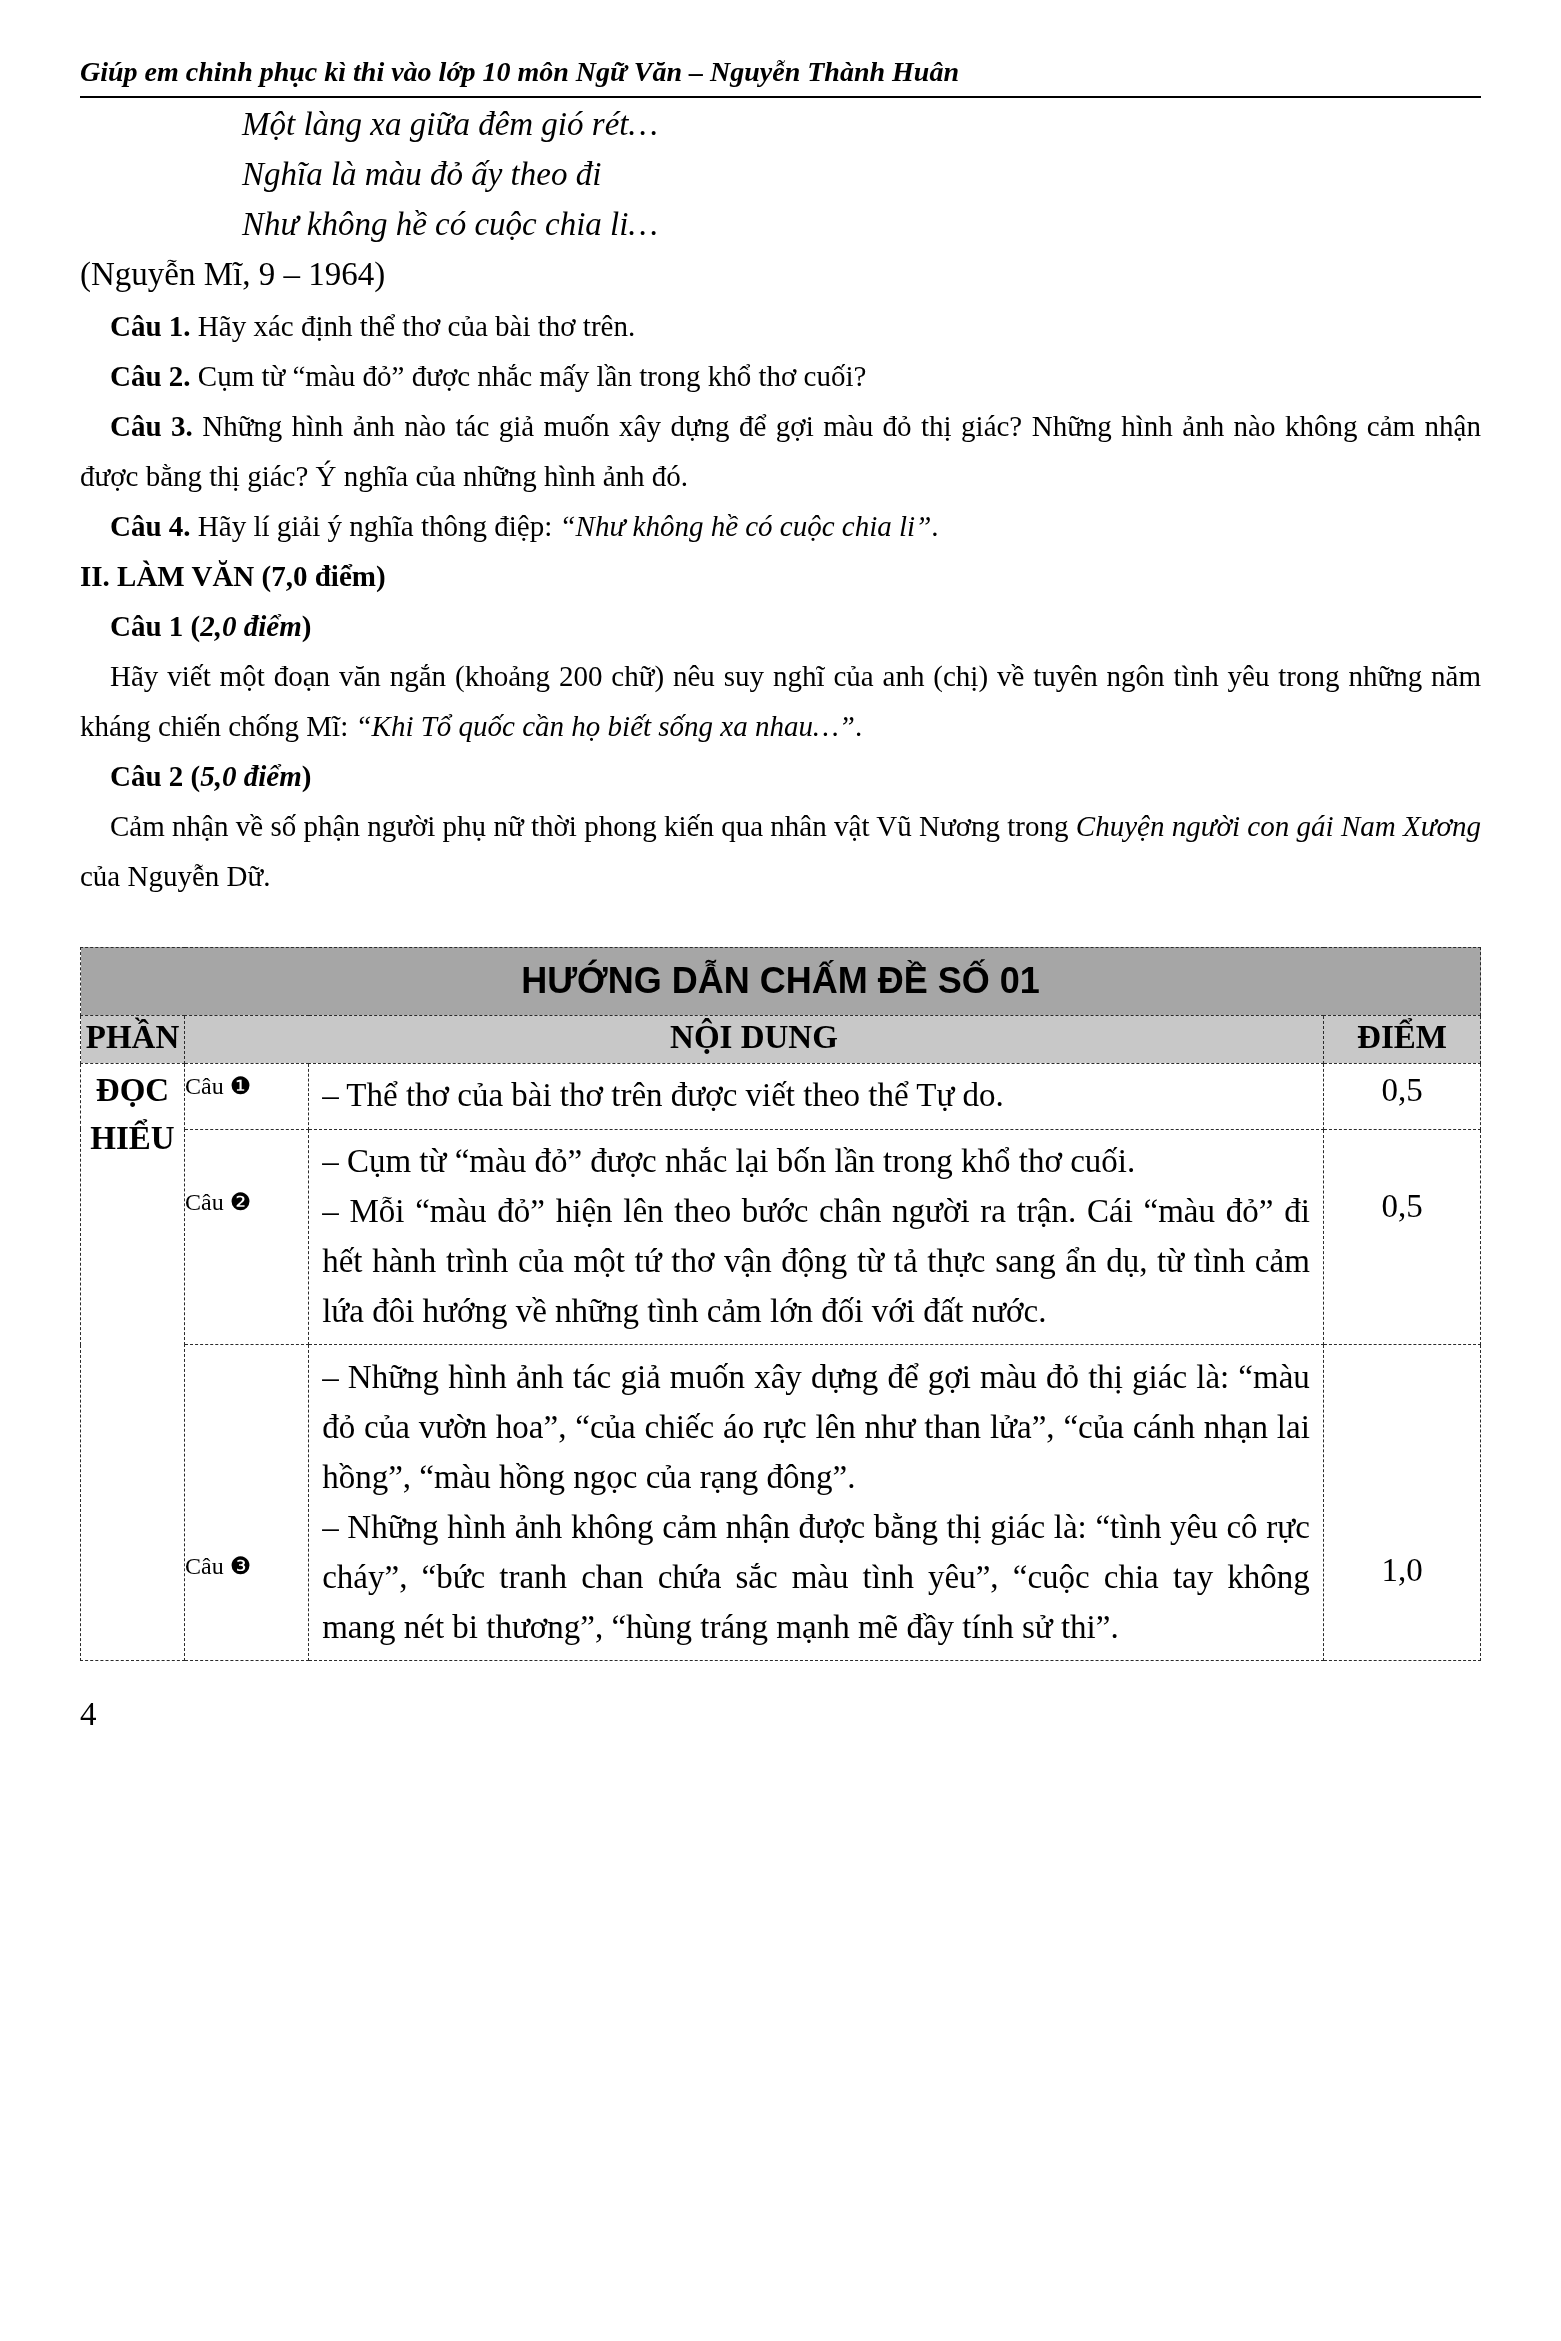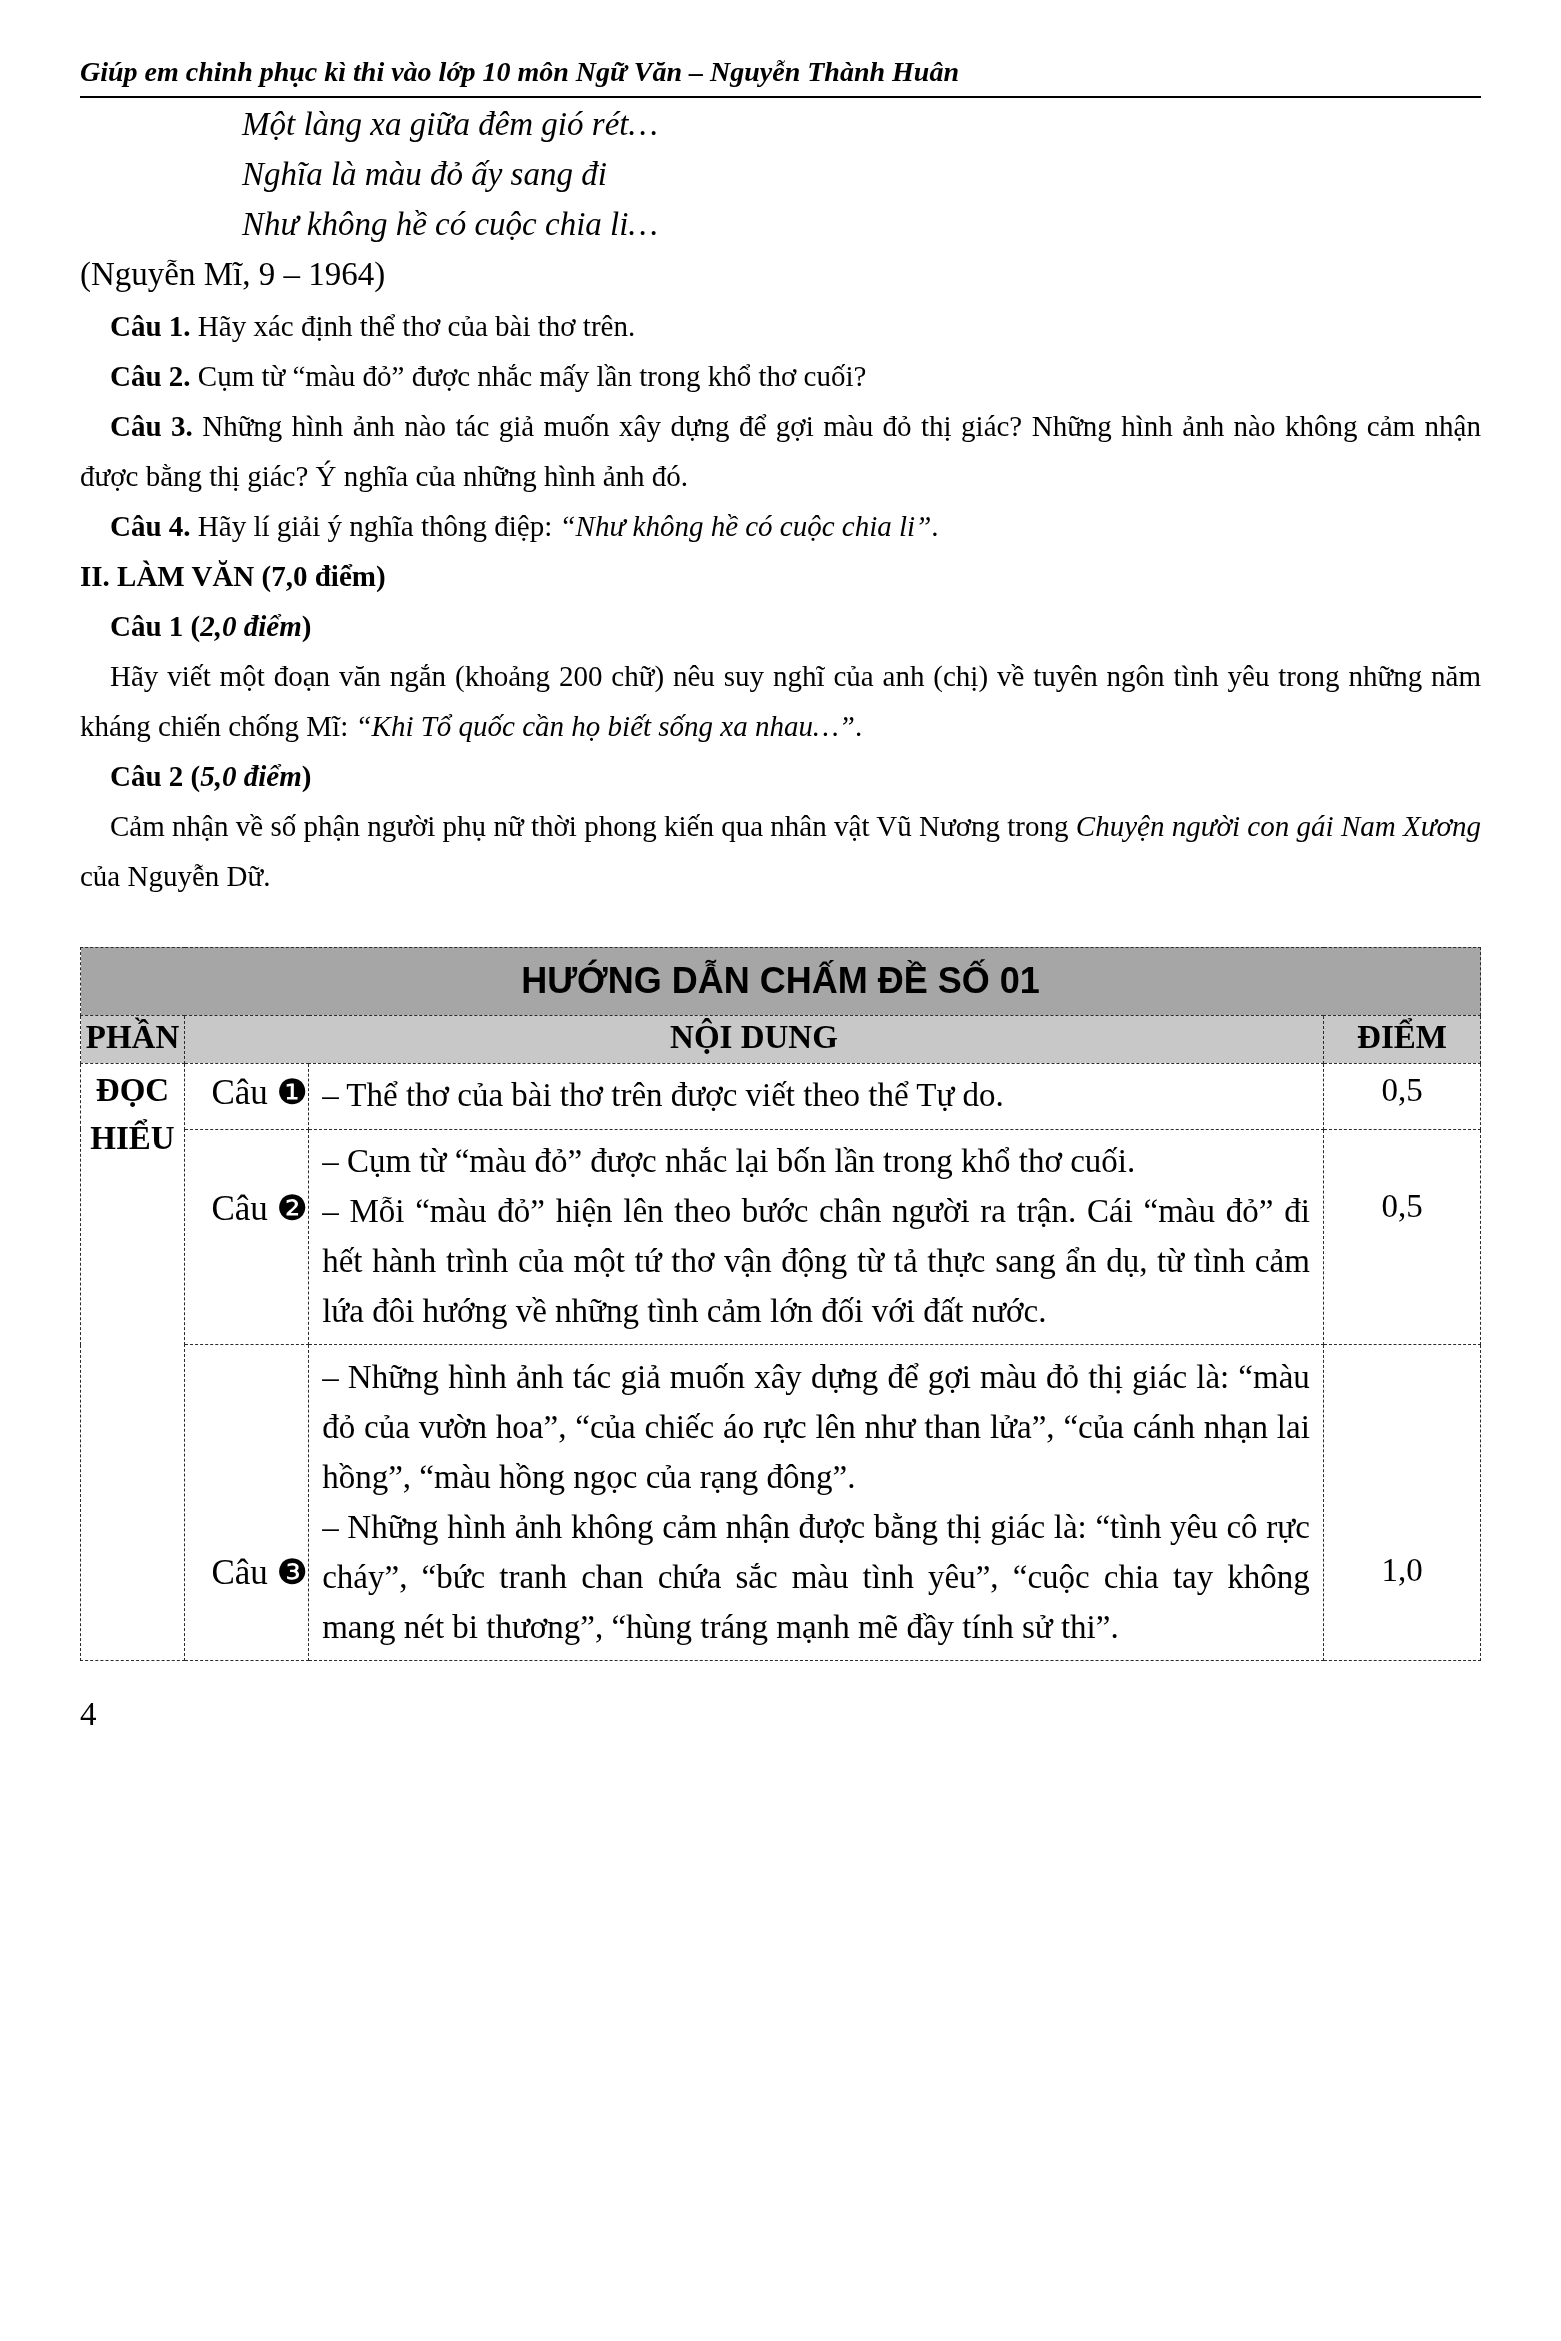--- a/index.html
+++ b/index.html
@@ -81,22 +81,22 @@
   }
   .t-section {
     font-size: 33px;
     font-weight: 700;
     text-align: center;
     vertical-align: middle;
     line-height: 1.45;
     padding: 3.3px;
   }
   .t-cau {
-    font-size: 35px;
-    text-align: right;
+    font-size: 24px;
+    text-align: left;
     padding-top: 8.3px;
     margin-top: 20px;
   }
   .t-content {
     padding: 6.6px 13.2px 8.3px 13.2px;
   }
   .t-para {
     font-size: 33px;
     line-height: 50px;
     text-align: justify;
@@ -118,21 +118,21 @@
 <body>
 
 <div class="page">
 
   <header class="doc-header">
     <span class="doc-header-text">Giúp em chinh phục kì thi vào lớp 10 môn Ngữ Văn – Nguyễn Thành Huân</span>
   </header>
 
   <section class="poem">
     <div class="poem-line">Một làng xa giữa đêm gió rét…</div>
-    <div class="poem-line">Nghĩa là màu đỏ ấy sang đi</div>
+    <div class="poem-line">Nghĩa là màu đỏ ấy theo đi</div>
     <div class="poem-line">Như không hề có cuộc chia li…</div>
   </section>
 
   <div class="attribution">(Nguyễn Mĩ, 9 – 1964)</div>
 
   <section class="body-text">
     <p class="para indent"><span class="seg-b">Câu 1.</span><span class="seg-n"> Hãy xác định thể thơ của bài thơ trên.</span></p>
     <p class="para indent"><span class="seg-b">Câu 2.</span><span class="seg-n"> Cụm từ “màu đỏ” được nhắc mấy lần trong khổ thơ cuối?</span></p>
     <p class="para indent"><span class="seg-b">Câu 3.</span><span class="seg-n"> Những hình ảnh nào tác giả muốn xây dựng để gợi màu đỏ thị giác? Những hình ảnh nào không cảm nhận được bằng thị giác? Ý nghĩa của những hình ảnh đó.</span></p>
     <p class="para indent"><span class="seg-b">Câu 4.</span><span class="seg-n"> Hãy lí giải ý nghĩa thông điệp: </span><span class="seg-i">“Như không hề có cuộc chia li”</span><span class="seg-n">.</span></p>

